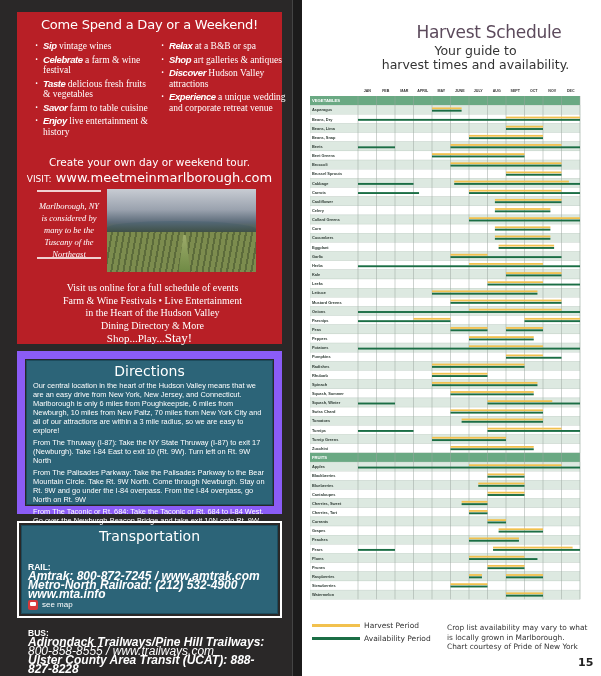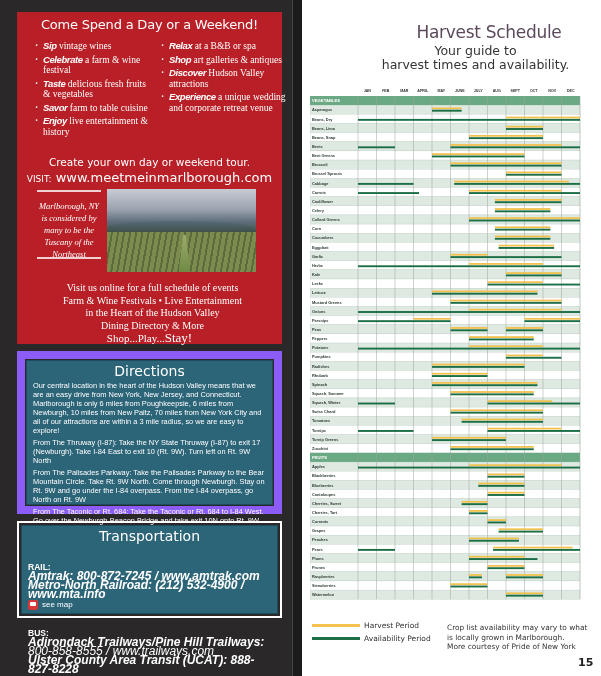--- a/index.html
+++ b/index.html
@@ -396,16 +396,16 @@
       <span>Harvest Period</span>
     </div>
     <div class="leg-row" style="left:10px;top:17px;">
       <span class="leg-line" style="background:#1b6e45"></span>
       <span>Availability Period</span>
     </div>
   </div>
   <div class="credit">
     <div>Crop list availability may vary to what</div>
     <div>is locally grown in Marlborough.</div>
-    <div>More courtesy of Pride of New York</div>
+    <div>Chart courtesy of Pride of New York</div>
   </div>
   <div class="pagenum">15</div>
 </div>
 
 </body></html>

